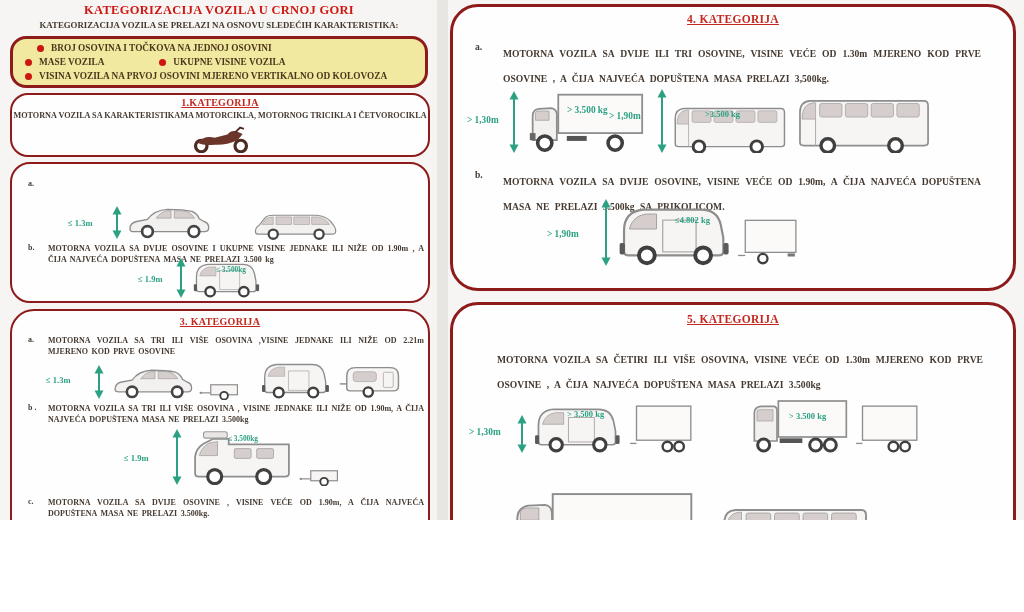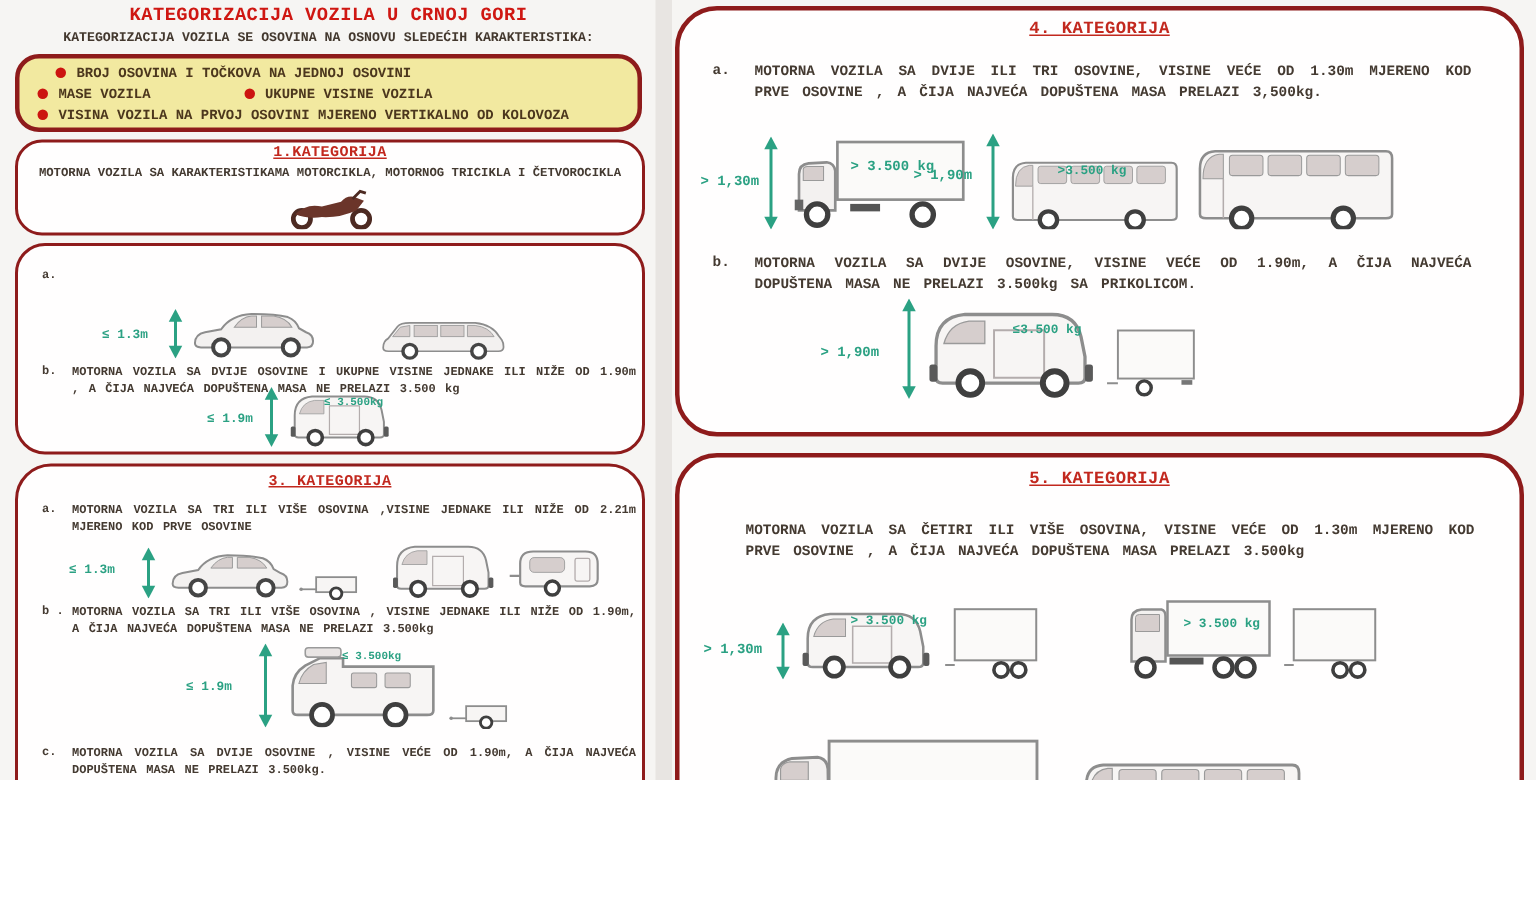--- a/index.html
+++ b/index.html
@@ -1,31 +1,31 @@
 <!DOCTYPE html>
 <html><head>
 <meta charset="utf-8">
 <style>
   html,body{margin:0;padding:0;}
   .page{position:relative;width:1024px;height:520px;background:#f6f5f3;overflow:hidden;
-        font-family:Liberation Mono, monospace;}
+        font-family:Liberation Serif, serif;}
   .seam{position:absolute;left:437px;top:0;width:11px;height:612px;background:#e8e5e2;}
   .bottom-strip{position:absolute;left:0;top:604px;width:438px;height:8px;background:#e8e5e2;}
   .box{position:absolute;background:#fffefe;border:3px solid #8e1b1b;box-sizing:border-box;}
   .page-title{position:absolute;left:0;top:3px;width:438px;text-align:center;
         color:#cf1712;font-weight:bold;font-size:12.5px;letter-spacing:.3px;}
   .page-subtitle{position:absolute;left:0;top:20px;width:438px;text-align:center;
         color:#43382e;font-weight:bold;font-size:8.8px;}
   .cat-title{position:absolute;left:0;top:0;width:100%;text-align:center;color:#c2281e;
         font-weight:bold;text-decoration:underline;letter-spacing:.3px;}
   .t-sm{font-size:10px;} .t-lg{font-size:11.5px;}
   .para{position:absolute;font-weight:bold;color:#443a31;font-size:8px;line-height:11px;
         word-spacing:1.5px;text-align:justify;}
   .plabel{position:absolute;font-weight:bold;color:#443a31;font-size:8px;}
-  .para-r{font-size:9.6px;line-height:14px;word-spacing:3px;}
+  .para-r{font-size:9.6px;line-height:25px;word-spacing:3px;}
   .plabel-r{font-size:9.6px;}
   .m{position:absolute;color:#2ba183;font-weight:bold;font-size:8.5px;white-space:nowrap;}
   .m7{font-size:7.3px;}
   .m9{font-size:9.3px;}
   .varrow{position:absolute;width:14px;}
   .veh{position:absolute;}
   .crit-box{background:#f2e9a0;border-radius:16px;}
   .crit-row{position:absolute;left:12px;font-weight:bold;color:#4c371d;font-size:9.3px;white-space:nowrap;}
   .dot{display:inline-block;width:7px;height:7px;border-radius:50%;background:#cc1410;
        margin-right:7px;vertical-align:-1px;}
@@ -148,21 +148,21 @@
   <path d="M70 12 L78 4 L84 6" fill="none" stroke="#4d2a22" stroke-width="3"></path>
 </symbol>
 </defs>
 </svg>
 
 <div class="page">
   <div class="seam"></div>
   <div class="bottom-strip"></div>
 
   <div class="page-title">KATEGORIZACIJA VOZILA U CRNOJ GORI</div>
-  <div class="page-subtitle">KATEGORIZACIJA VOZILA SE OSOVINA NA OSNOVU SLEDEĆIH KARAKTERISTIKA:</div>
+  <div class="page-subtitle">KATEGORIZACIJA VOZILA SE PRELAZI NA OSNOVU SLEDEĆIH KARAKTERISTIKA:</div>
 
   <div class="box crit-box" style="left:10px;top:36px;width:418px;height:52px;">
     <div class="crit-row" style="top:4px;padding-left:12px;">
       <span class="dot"></span><span>BROJ OSOVINA  I TOČKOVA NA JEDNOJ OSOVINI</span>
     </div>
     <div class="crit-row" style="top:18px;">
       <span class="dot"></span><span style="display:inline-block;width:118px;">MASE VOZILA</span>
       <span class="dot"></span><span>UKUPNE VISINE VOZILA</span>
     </div>
     <div class="crit-row" style="top:32px;">
@@ -305,21 +305,21 @@
     <div class="varrow" style="left:146px;top:192px;height:67px;">
         <svg width="14" height="67" style="display:block">
           <line x1="7" y1="4" x2="7" y2="63" stroke="#2ba183" stroke-width="2"></line>
           <polygon points="7,0 2.5,8.5 11.5,8.5" fill="#2ba183"></polygon>
           <polygon points="7,67 2.5,58.5 11.5,58.5" fill="#2ba183"></polygon>
         </svg>
       </div>
     <svg class="veh" style="left:164px;top:192px;" width="116" height="67">
         <use href="#veh-van"></use>
       </svg>
-    <div class="m" style="left:222px;top:208px;">≤3.500 kg</div>
+    <div class="m" style="left:222px;top:208px;">≤4.802 kg</div>
     <svg class="veh" style="left:284px;top:210px;" width="62" height="48">
         <use href="#veh-boxtrailer1"></use>
       </svg>
   </div>
 
   <div class="box" style="left:450px;top:302px;width:566px;height:296px;border-radius:28px;">
     <div class="cat-title t-lg" style="top:8px;">5. KATEGORIJA</div>
     <div class="para para-r" style="left:44px;top:42px;width:486px;">MOTORNA VOZILA SA ČETIRI ILI VIŠE OSOVINA, VISINE VEĆE OD 1.30m MJERENO KOD PRVE OSOVINE , A ČIJA NAJVEĆA DOPUŠTENA MASA PRELAZI 3.500kg</div>
     <div class="m m9" style="left:16px;top:122px;">&gt; 1,30m</div>
     <div class="varrow" style="left:62px;top:110px;height:38px;">

